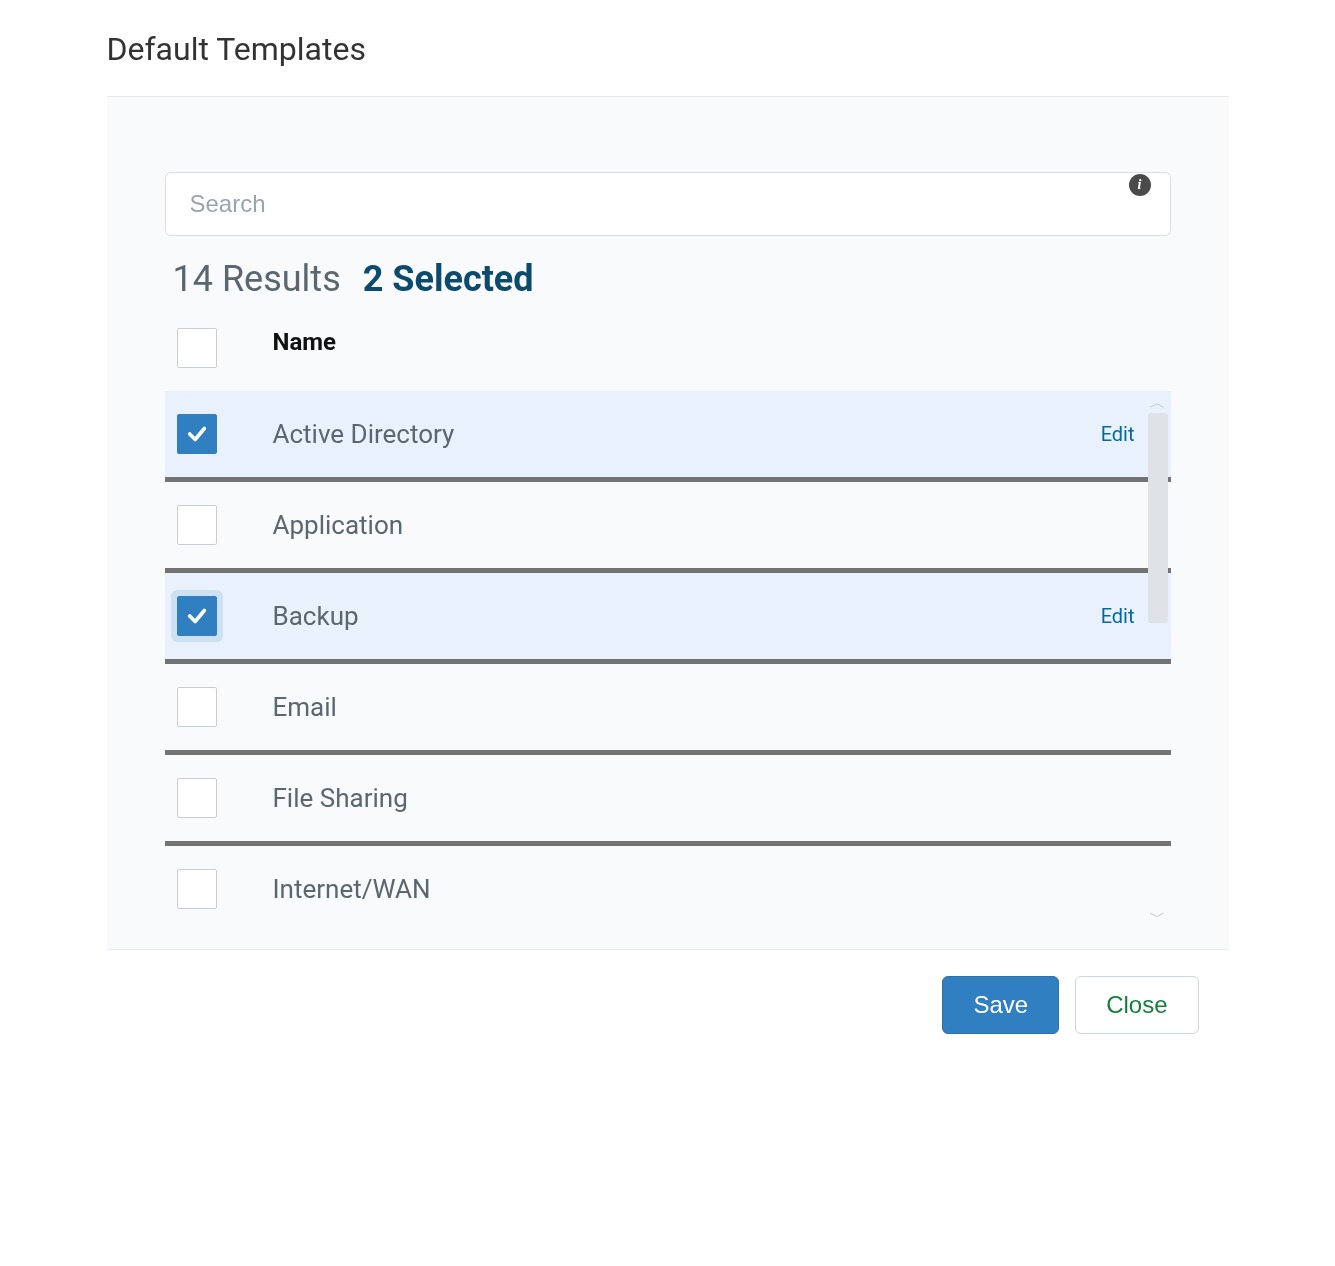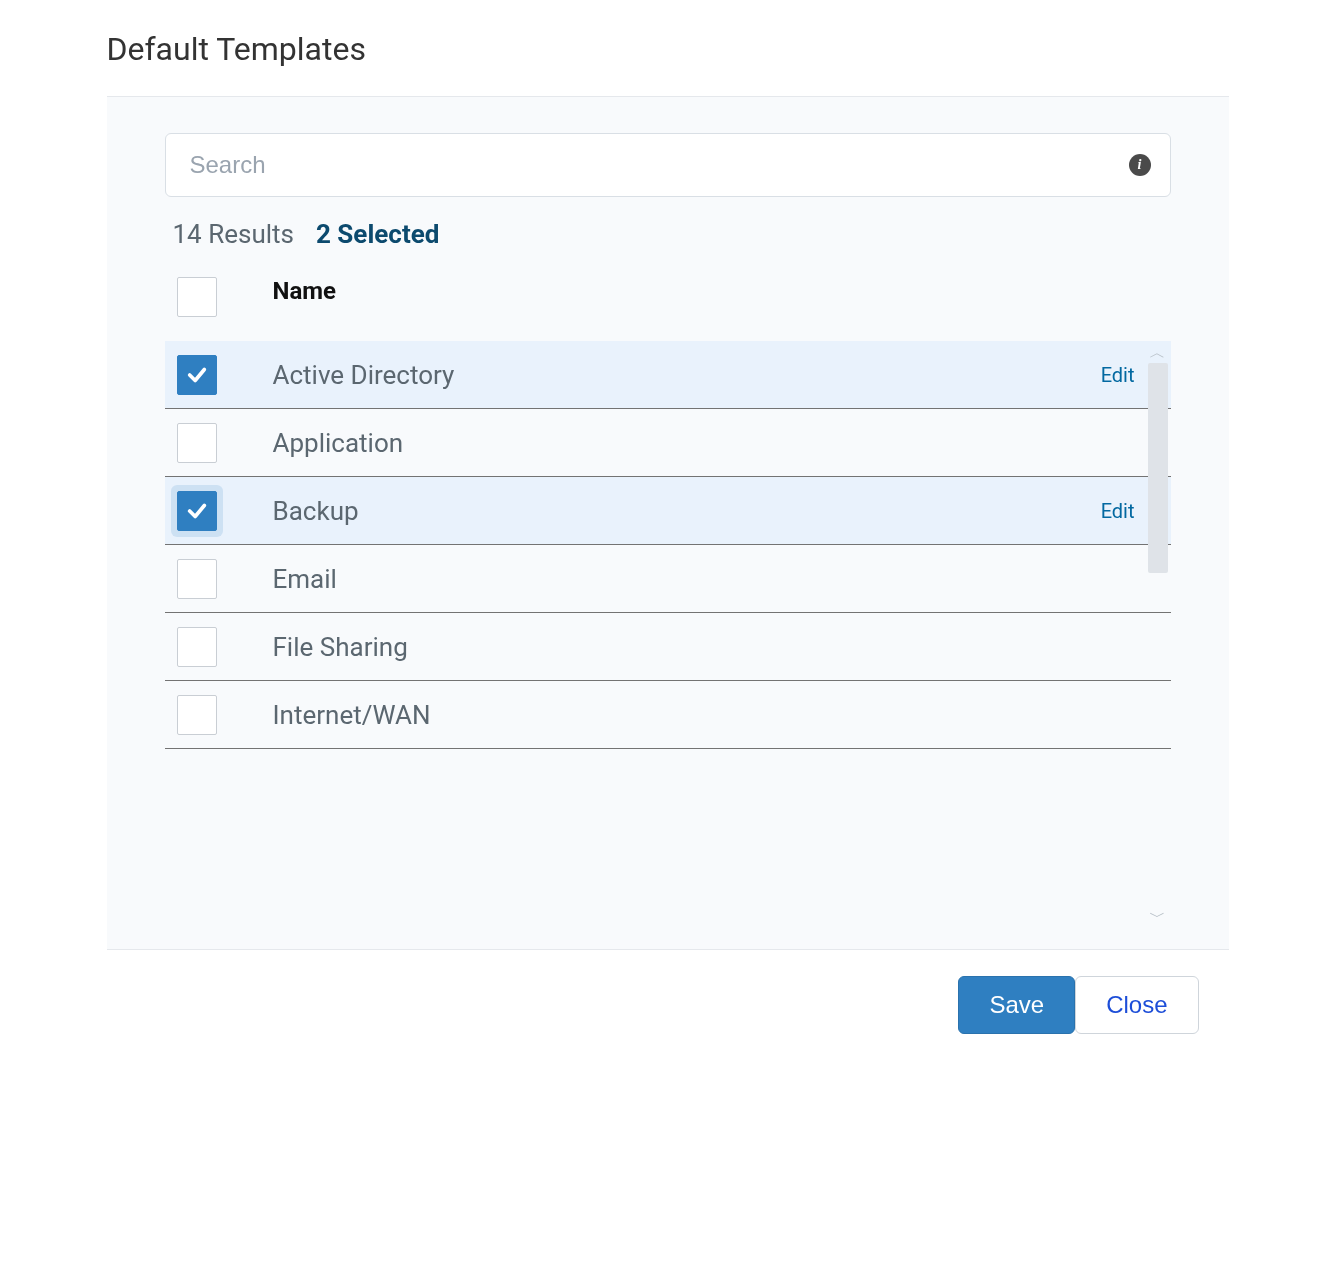--- a/index.html
+++ b/index.html
@@ -45,20 +45,21 @@
     .search-input {
       width: 100%;
       height: 64px;
       border: 1px solid #d9dfe5;
       border-radius: 6px;
       padding: 0 60px 0 24px;
       font-size: 24px;
       color: #8b5cf6;
       background: #ffffff;
       outline: none;
+      margin-top: 39px;
     }
     .search-input::placeholder { color: #9aa4af; }
     .info-icon {
       position: absolute;
       right: 20px;
       top: 50%;
       transform: translateY(-50%);
       width: 22px;
       height: 22px;
       border-radius: 50%;
@@ -69,21 +70,21 @@
       display: flex;
       align-items: center;
       justify-content: center;
       font-family: Georgia, "Times New Roman", serif;
       font-style: italic;
       cursor: pointer;
     }
     .results-bar {
       display: flex;
       gap: 22px;
-      font-size: 26px;
+      font-size: 36px;
       color: #5b6770;
       margin-bottom: 28px;
       padding-left: 8px;
     }
     .results-selected { color: #0c4a6e; font-weight: bold; }
     .table-header {
       display: flex;
       align-items: flex-start;
       height: 64px;
       padding: 0 18px 0 8px;
@@ -127,22 +128,22 @@
     .scroll-chevron.top { margin-top: 4px; }
     .scroll-chevron.bot { margin-bottom: 4px; margin-top: auto; }
     .scroll-thumb {
       width: 20px;
       background: #dfe3e8;
       border-radius: 2px;
     }
     .item-row {
       display: flex;
       align-items: center;
-      height: 68px;
-      border-bottom: 1px solid #737373;
+      height: 91px;
+      border-bottom: 5px solid #737373;
       padding: 0 18px 0 8px;
     }
     .item-row.selected { background: #e9f2fc; }
     .item-row .col-name {
       font-size: 26px;
       color: #5b6770;
     }
     .item-row .edit-link {
       font-size: 20px;
       color: #0369a1;
@@ -168,39 +169,40 @@
       box-shadow: 0 0 0 6px rgba(47,127,193,0.15);
     }
     .checkbox svg { display: none; }
     .checkbox.checked svg { display: block; }
     .modal-footer {
       border-top: 1px solid #e5e8ec;
       background: #ffffff;
       padding: 26px 30px 26px 30px;
       display: flex;
       justify-content: flex-end;
+      gap: 16px;
     }
     .btn {
       height: 58px;
       padding: 0 30px;
       border-radius: 6px;
       font-size: 24px;
       cursor: pointer;
       border: 1px solid transparent;
       display: flex;
       align-items: center;
     }
     .btn-primary {
       background: #2f7fc1;
       color: #fff;
       border-color: #2a72ad;
     }
     .btn-default {
       background: #fff;
-      color: #1d4ed8;
+      color: #15803d;
       border-color: #cfd5db;
     }
   </style>
 </head>
 <body>
 
 <div class="modal">
 
   <div class="modal-header">
     <h1>Default Templates</h1>

